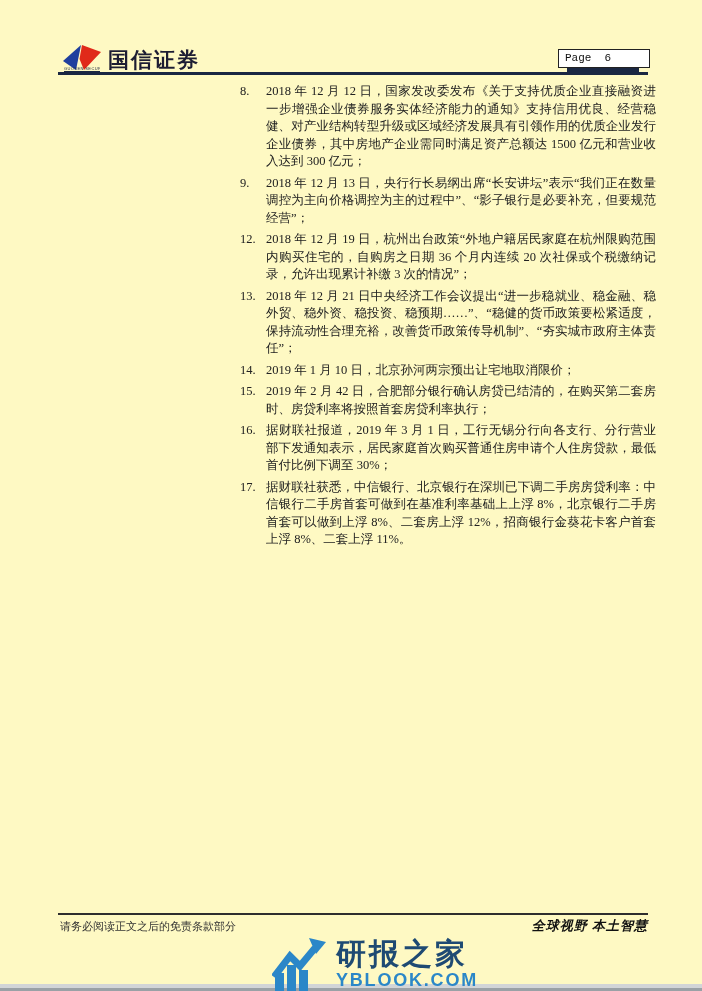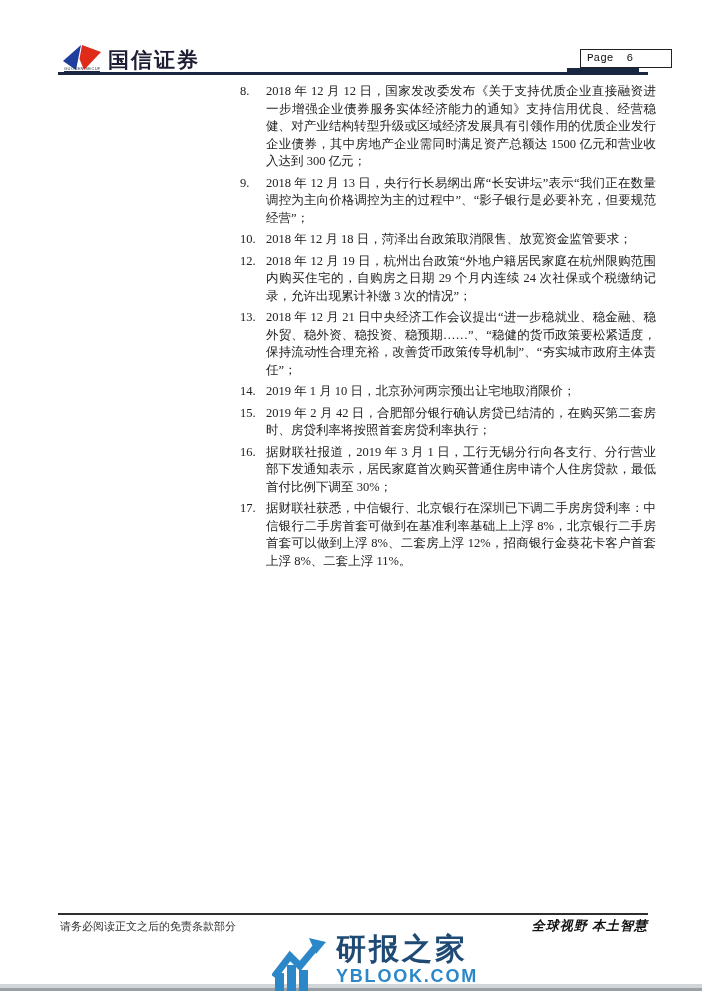--- a/index.html
+++ b/index.html
@@ -1,18 +1,18 @@
 <!DOCTYPE html>
 <html><head>
 <meta charset="utf-8">
 <style>
   html,body { margin:0; padding:0; background:#888; }
   .page {
     position:relative; width:702px; height:991px; margin:0 auto;
-    background:#ffffff; overflow:hidden;
+    background:#fef9c3; overflow:hidden;
     font-family:"Liberation Serif","DejaVu Serif",serif;
   }
   
   .logo { position:absolute; left:62px; top:44px; display:flex; align-items:flex-start; }
   .logo-mark { width:40px; height:28px; }
   .logo-text {
     font-family:"Liberation Sans","DejaVu Sans",sans-serif;
     font-weight:bold; font-size:21px; color:#1d1d33;
     letter-spacing:2px; margin-left:6px; margin-top:2px;
   }
@@ -20,21 +20,21 @@
     position:absolute; left:64px; top:67px; width:36px;
     font-family:"Liberation Sans",sans-serif; font-size:4px; line-height:4px;
     color:#1a2742; border-bottom:2px solid #1a2742; overflow:hidden;
     letter-spacing:0.4px; white-space:nowrap;
   }
   .page-box {
     position:absolute; left:558px; top:49px; width:92px; height:19px;
     box-sizing:border-box; border:1px solid #222;
     font-family:"Liberation Mono","DejaVu Sans Mono",monospace;
     font-size:11px; line-height:17px; padding-left:6px;
-    color:#111; white-space:pre; background:#fff;margin-left:22px;
+    color:#111; white-space:pre; background:#fff;
   }
   .rule-thick { position:absolute; left:567px; top:68px; width:72px; height:5px; background:#1a2742; }
   .rule-header { position:absolute; left:58px; top:72px; width:590px; height:3px; background:#1a2742; }
   
   .list { position:absolute; left:240px; top:83px; width:416px; }
   .list-item {
     display:flex; margin-bottom:4px;
     font-size:12.5px; line-height:1.4; color:#212121;
   }
   .list-item .num { flex:0 0 26px; }
@@ -44,21 +44,21 @@
   .footer-left { position:absolute; left:60px; top:919px; font-size:11px; color:#333; }
   .footer-right {
     position:absolute; right:54px; top:917px; font-size:13px;
     font-weight:bold; font-style:italic; color:#111; letter-spacing:1px;
   }
   .bottom-band {
     position:absolute; left:0; top:984px; width:702px; height:7px;
     background:linear-gradient(to bottom,#d2d5d7 0%,#d2d5d7 55%,#9aa1a6 55%,#9aa1a6 100%);
   }
   
-  .watermark { position:absolute; left:272px; top:933px; display:flex; align-items:flex-start; z-index:2; }
+  .watermark { position:absolute; left:272px; top:933px; display:flex; align-items:flex-end; z-index:2; }
   .wm-icon { width:56px; height:54px; margin-top:4px; }
   .wm-text { margin-left:8px; font-family:"Liberation Sans","DejaVu Sans",sans-serif; }
   .wm-title { font-size:30px; font-weight:bold; color:#1e4a73; letter-spacing:3px; line-height:1.05; white-space:nowrap; }
   .wm-url { font-size:18px; font-weight:bold; color:#2b87c8; letter-spacing:1.8px; margin-top:1px; white-space:nowrap; }
 </style>
 </head>
 <body>
 
 <div class="page">
 
@@ -78,26 +78,22 @@
   <div class="list">
     <div class="list-item">
       <span class="num">8.</span>
       <span class="txt">2018 年 12 月 12 日，国家发改委发布《关于支持优质企业直接融资进一步增强企业债券服务实体经济能力的通知》支持信用优良、经营稳健、对产业结构转型升级或区域经济发展具有引领作用的优质企业发行企业债券，其中房地产企业需同时满足资产总额达 1500 亿元和营业收入达到 300 亿元；</span>
     </div>
     <div class="list-item">
       <span class="num">9.</span>
       <span class="txt">2018 年 12 月 13 日，央行行长易纲出席“长安讲坛”表示“我们正在数量调控为主向价格调控为主的过程中”、“影子银行是必要补充，但要规范经营”；</span>
     </div>
     <div class="list-item">
-      <span class="num">10.</span>
-      <span class="txt">2018 年 12 月 18 日，菏泽出台政策取消限售、放宽资金监管要求；</span>
-    </div>
-    <div class="list-item">
       <span class="num">12.</span>
-      <span class="txt">2018 年 12 月 19 日，杭州出台政策“外地户籍居民家庭在杭州限购范围内购买住宅的，自购房之日期 29 个月内连续 24 次社保或个税缴纳记录，允许出现累计补缴 3 次的情况”；</span>
+      <span class="txt">2018 年 12 月 19 日，杭州出台政策“外地户籍居民家庭在杭州限购范围内购买住宅的，自购房之日期 36 个月内连续 20 次社保或个税缴纳记录，允许出现累计补缴 3 次的情况”；</span>
     </div>
     <div class="list-item">
       <span class="num">13.</span>
       <span class="txt">2018 年 12 月 21 日中央经济工作会议提出“进一步稳就业、稳金融、稳外贸、稳外资、稳投资、稳预期……”、“稳健的货币政策要松紧适度，保持流动性合理充裕，改善货币政策传导机制”、“夯实城市政府主体责任”；</span>
     </div>
     <div class="list-item">
       <span class="num">14.</span>
       <span class="txt">2019 年 1 月 10 日，北京孙河两宗预出让宅地取消限价；</span>
     </div>
     <div class="list-item">

